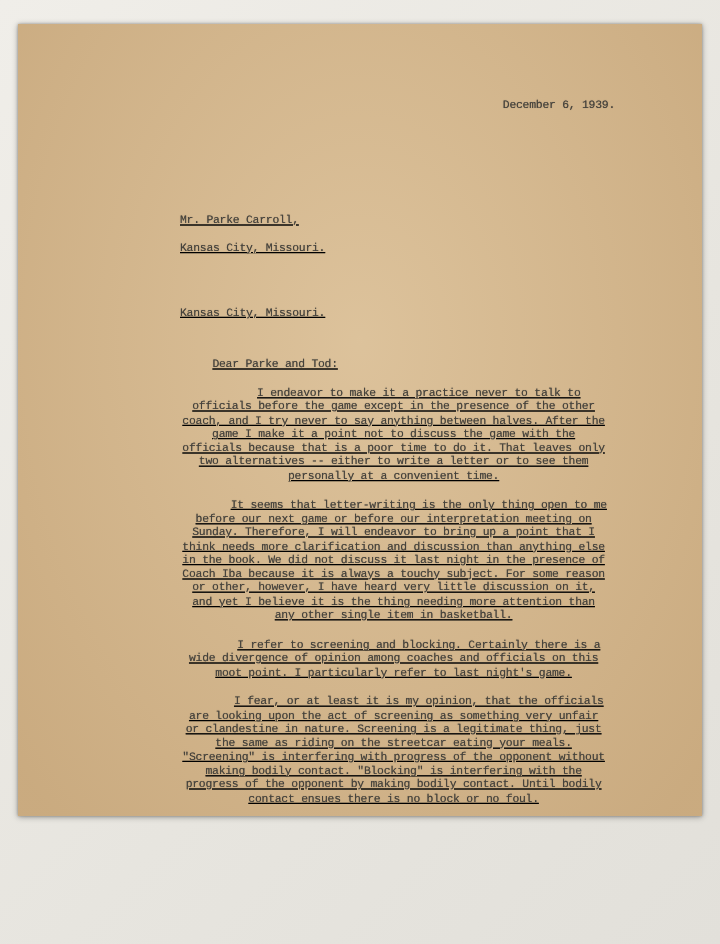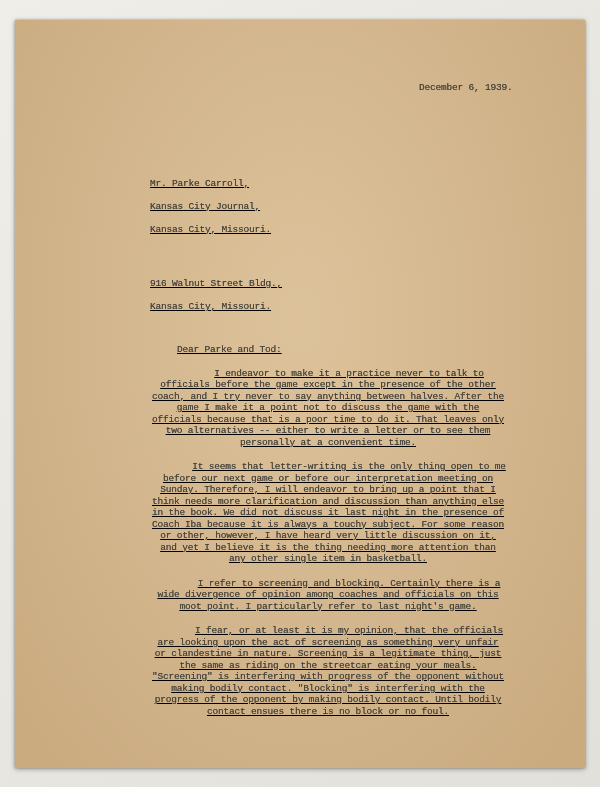--- a/index.html
+++ b/index.html
@@ -15,21 +15,21 @@
     position: relative;
     width: 600px;
     height: 787px;
     background: linear-gradient(135deg, #f0eee9 0%, #e7e5df 60%, #e2e0da 100%);
   }
   .paper {
     position: absolute;
     left: 15px;
     top: 20px;
     width: 570px;
-    height: 748px;
+    height: 660px;
     background:
       radial-gradient(ellipse at 50% 40%, rgba(255,240,210,0.25), rgba(150,110,60,0.12) 95%),
       #d1b389;
     box-shadow: 0 1px 5px rgba(0,0,0,0.35), 0 0 2px rgba(0,0,0,0.25);
   }
   .ink {
     color: #45423c;
     text-shadow: 0 0 0.6px rgba(70,65,58,0.75);
     font-size: 9.5px;
     line-height: 11.5px;
@@ -62,26 +62,24 @@
 
 <div class="scan-frame">
   <div class="paper">
 
     <div class="ink date-line">December 6, 1939.</div>
 
     <div class="letter-content">
 
       <div class="address-block ink">
         <div>Mr. Parke Carroll,</div>
-        <div>Kansas City Journal,</div>
         <div>Kansas City, Missouri.</div>
       </div>
 
       <div class="address-block ink">
-        <div>916 Walnut Street Bldg.,</div>
         <div>Kansas City, Missouri.</div>
       </div>
 
       <div class="salutation ink">Dear Parke and Tod:</div>
 
       <div class="paragraph ink">I endeavor to make it a practice never to talk to officials before the game except in the presence of the other coach, and I try never to say anything between halves.  After the game I make it a point not to discuss the game with the officials because that is a poor time to do it.  That leaves only two alternatives -- either to write a letter or to see them personally at a convenient time.</div>
 
       <div class="paragraph ink">It seems that letter-writing is the only thing open to me before our next game or before our interpretation meeting on Sunday.  Therefore, I will endeavor to bring up a point that I think needs more clarification and discussion than anything else in the book.  We did not discuss it last night in the presence of Coach Iba because it is always a touchy subject.   For some reason or other, however, I have heard very little discussion on it, and yet I believe it is the thing needing more attention than any other single item in basketball.</div>
 
       <div class="paragraph ink">I refer to screening and blocking.  Certainly there is a wide divergence of opinion among coaches and officials on this moot point.  I particularly refer to last night's game.</div>

